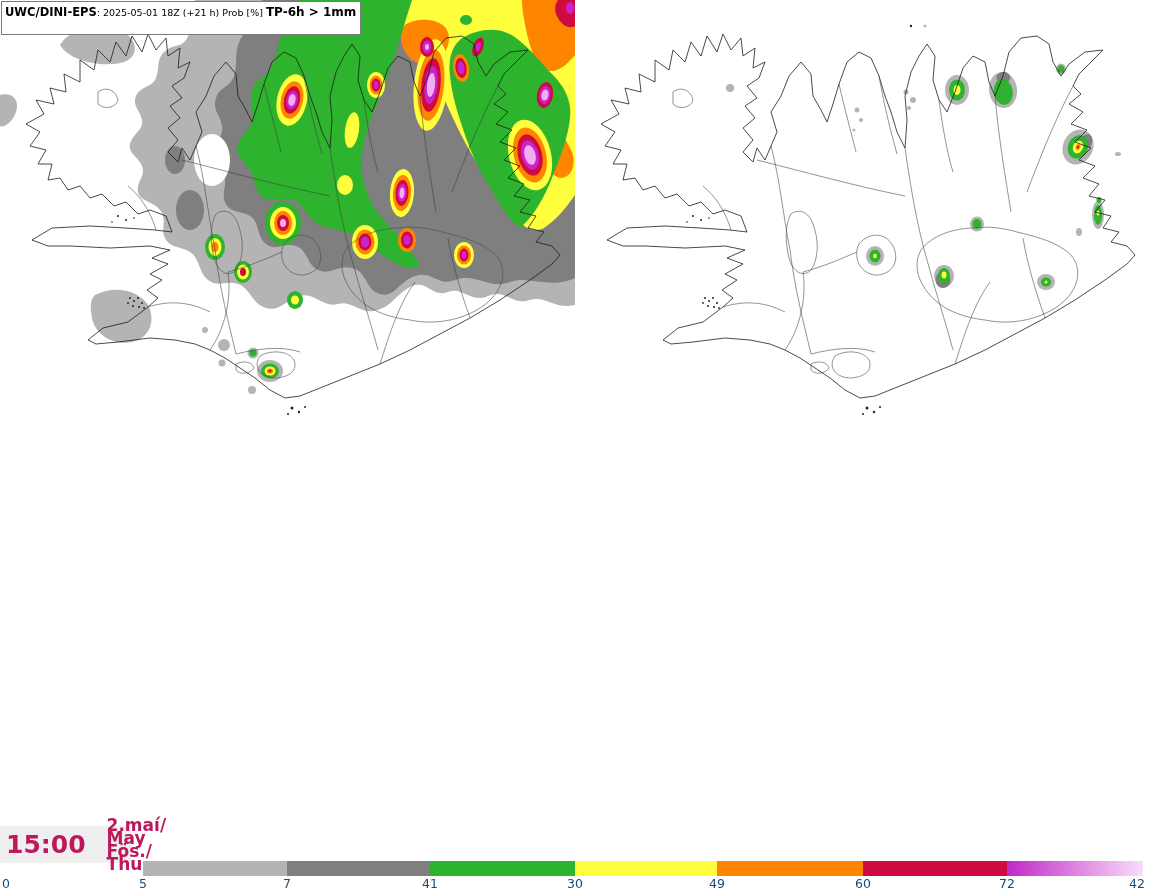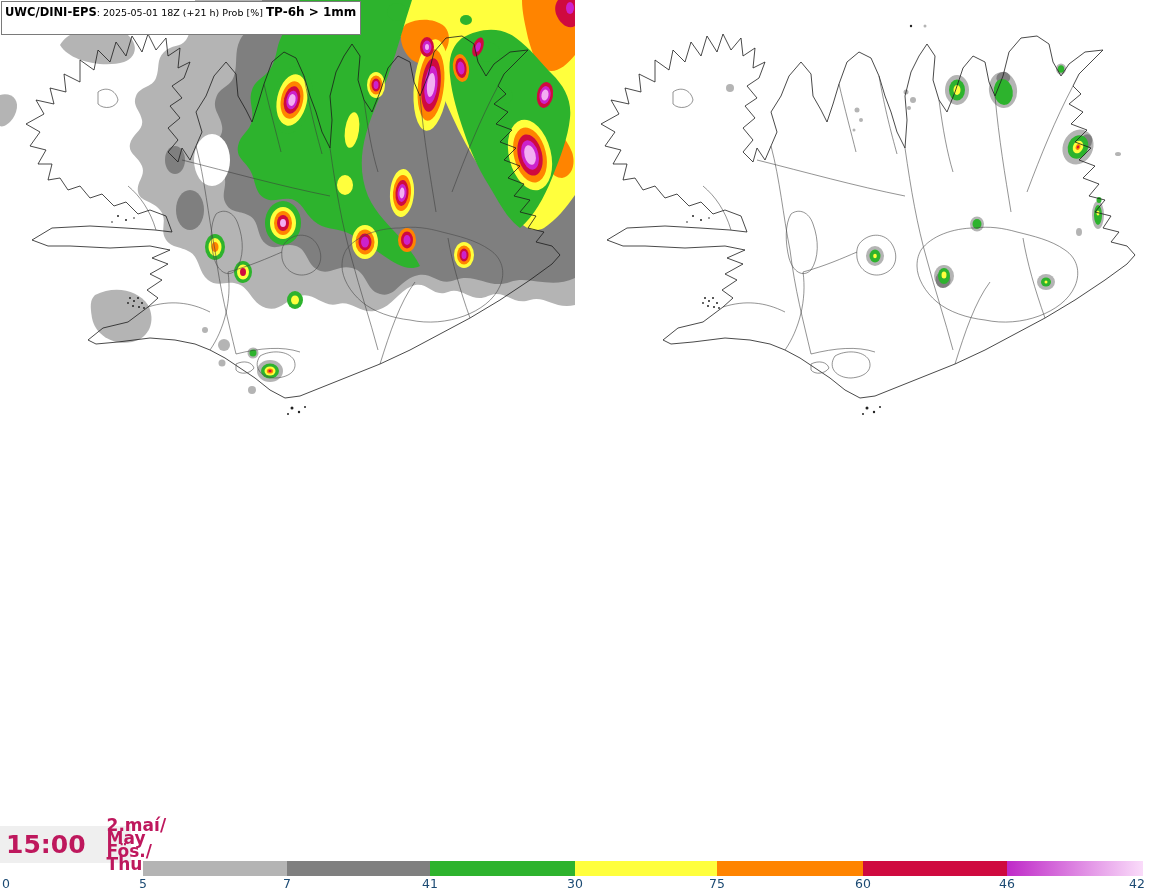--- a/index.html
+++ b/index.html
@@ -295,18 +295,18 @@
     <div class="seg" style="width: 142px; background: rgb(255, 255, 61);"></div>
     <div class="seg" style="width: 146px; background: rgb(255, 132, 0);"></div>
     <div class="seg" style="width: 144px; background: rgb(207, 10, 63);"></div>
     <div class="seg" style="width: 136px; background: linear-gradient(90deg, rgb(191, 42, 200), rgb(250, 220, 250));"></div>
   </div>
   <span class="tick first" style="left:2px">0</span>
   <span class="tick" style="left:143px">5</span>
   <span class="tick" style="left:287px">7</span>
   <span class="tick" style="left:430px">41</span>
   <span class="tick" style="left:575px">30</span>
-  <span class="tick" style="left:717px">75</span>
+  <span class="tick" style="left:717px">49</span>
   <span class="tick" style="left:863px">60</span>
-  <span class="tick" style="left:1007px">46</span>
+  <span class="tick" style="left:1007px">72</span>
   <span class="tick" style="left:1137px">42</span>
 
 </div>
 
 </body></html>

